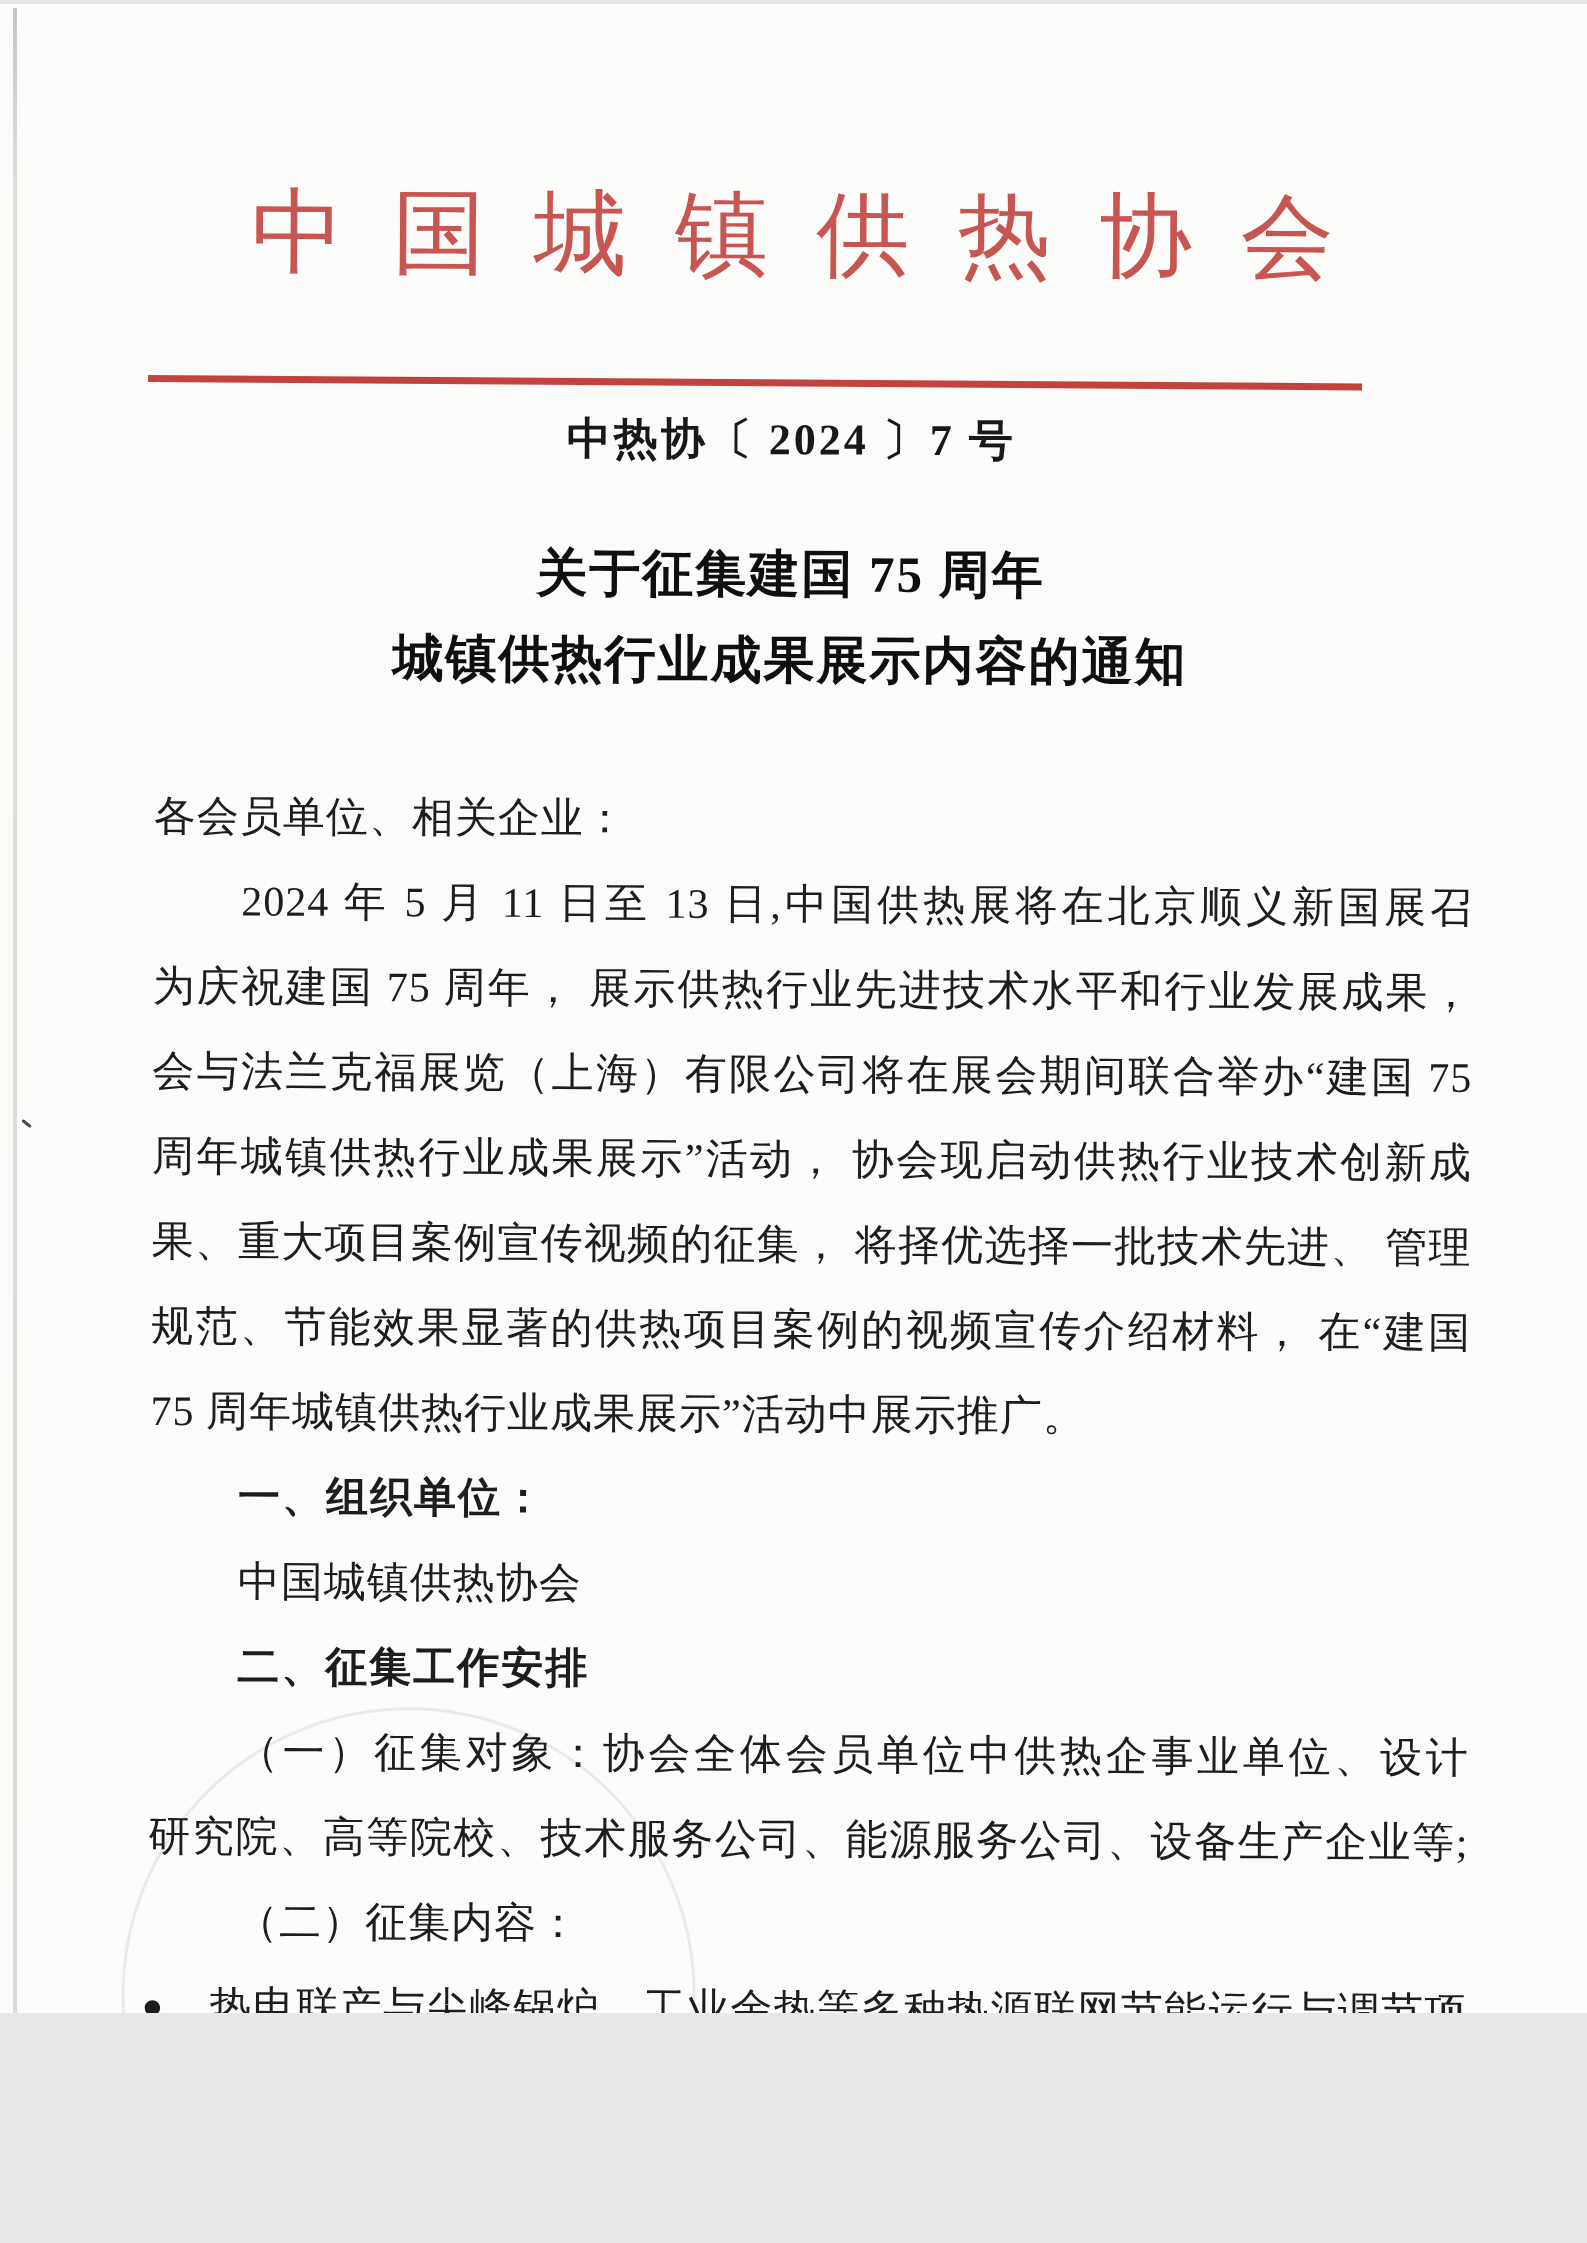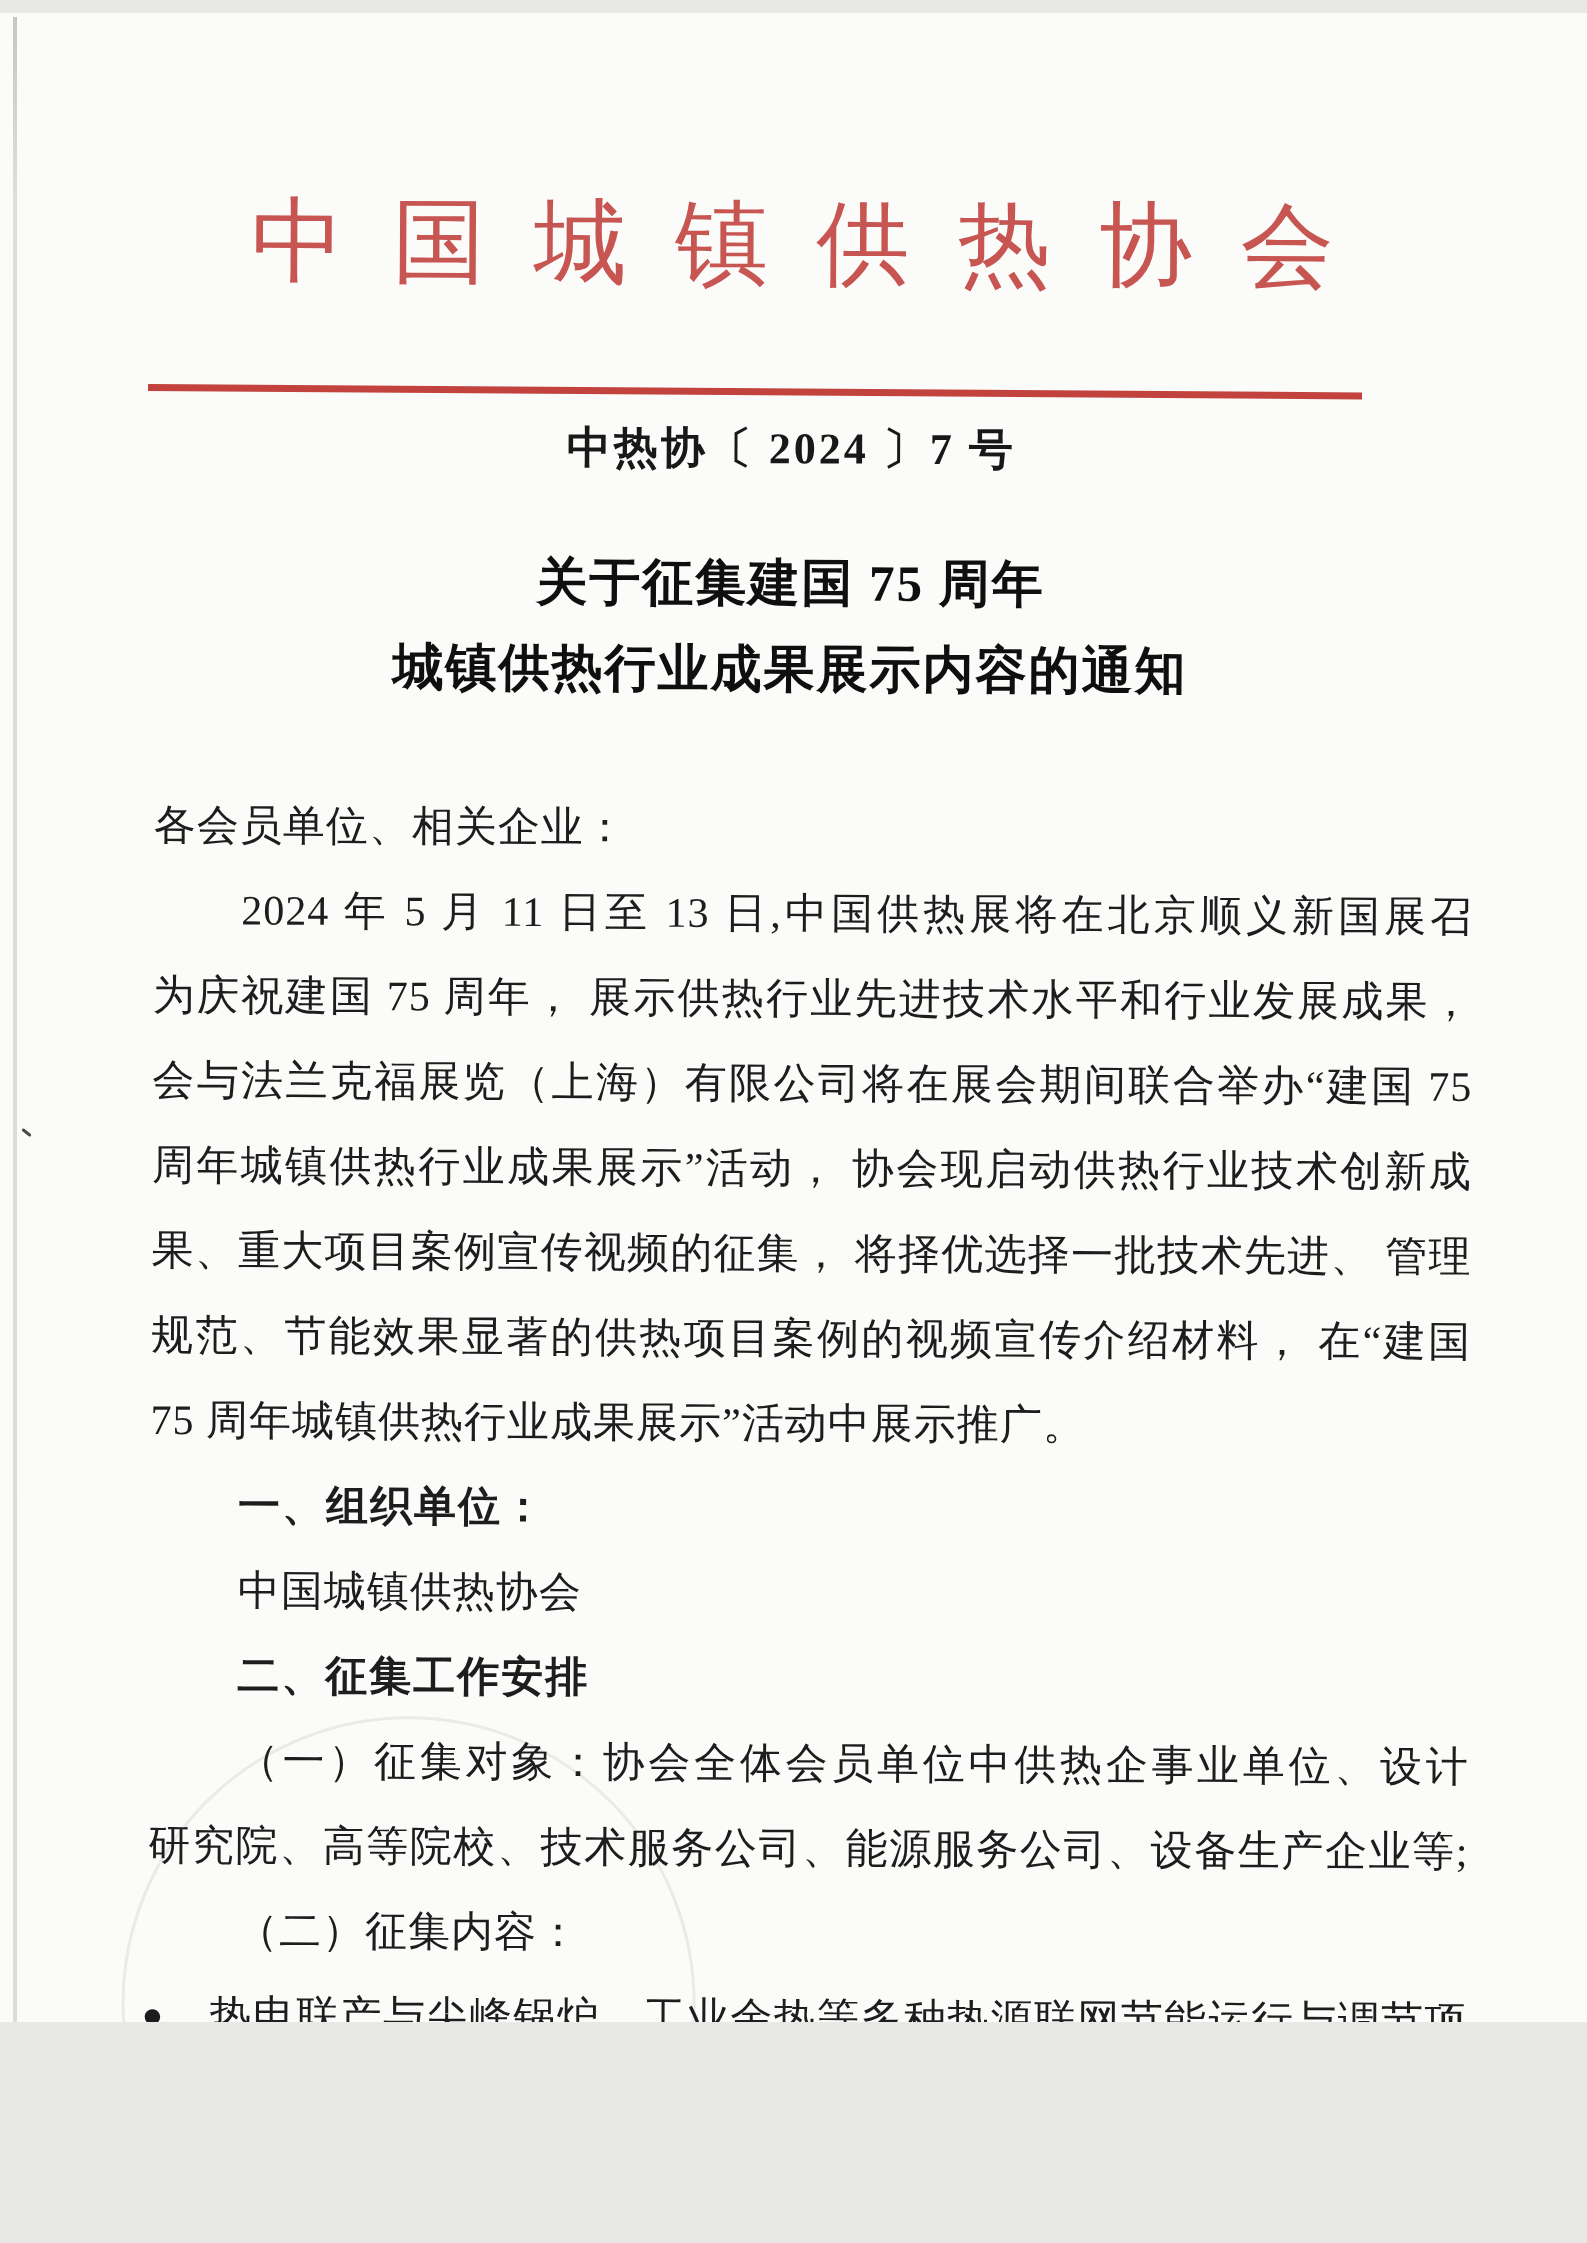--- a/index.html
+++ b/index.html
@@ -4,21 +4,21 @@
 <style>
   html, body {
     margin: 0;
     padding: 0;
     background: #e8e8e6;
   }
   .page {
     position: relative;
     width: 1587px;
     height: 2009px;
-    margin: 13px auto;
+    margin: 4px auto;
     background: #fbfbf9;
     overflow: hidden;
     font-family: "Liberation Serif", "DejaVu Serif", serif;
     color: #222;
   }
   
   .scan-edge-left {
     position: absolute;
     left: 13px; top: 4px;
     width: 4px; height: 2210px;

